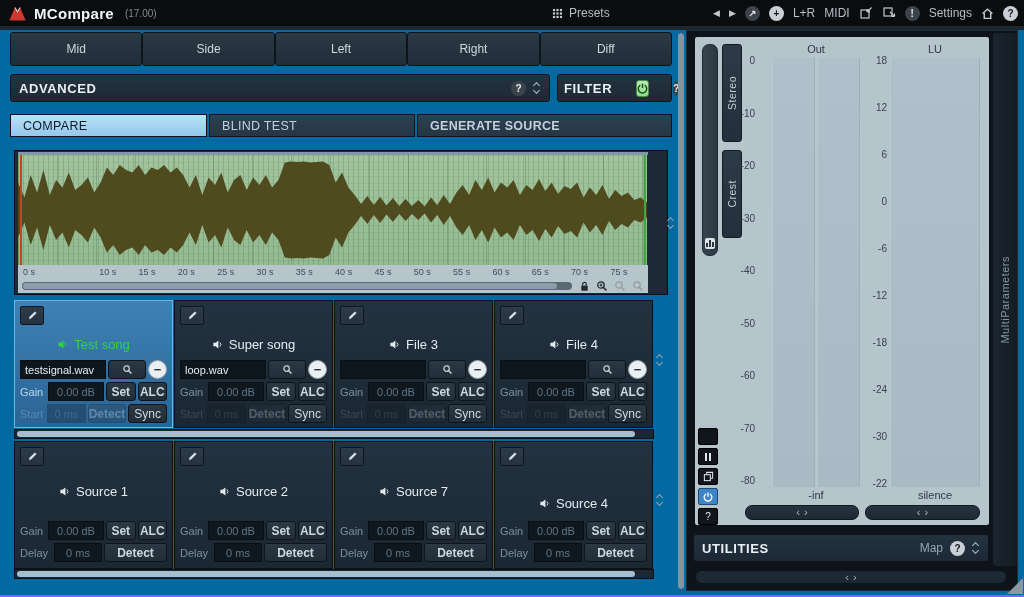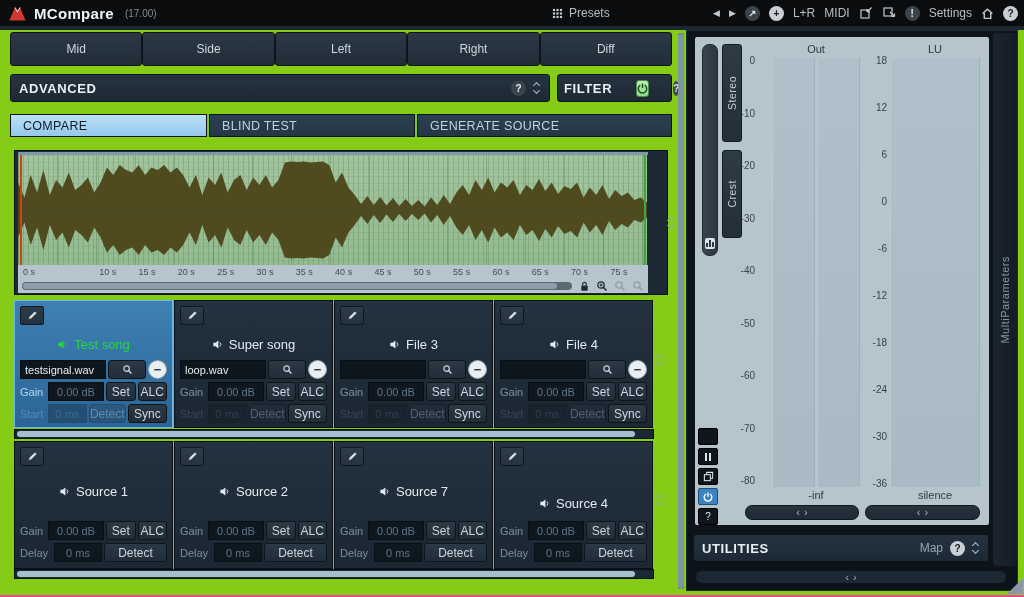--- a/index.html
+++ b/index.html
@@ -1,17 +1,17 @@
 <!DOCTYPE html>
 <html><head>
 <meta charset="utf-8">
 <style>
   html,body{margin:0;padding:0;background:#000;}
   *{box-sizing:border-box;font-family:"Liberation Sans",sans-serif;}
-  .app{position:relative;width:1024px;height:597px;background:#84cc16;overflow:hidden;border-bottom:2px solid #ec4899;}
+  .app{position:relative;width:1024px;height:597px;background:#0369a1;overflow:hidden;border-bottom:2px solid #8b5cf6;}
 
   
   .topbar{position:absolute;left:0;top:0;width:1024px;height:26px;background:#0a0c0e;display:flex;align-items:center;}
   .topbar-accent{position:absolute;left:0;top:26px;width:1024px;height:4px;background:#1d2731;}
   .brand{display:flex;align-items:center;gap:7px;padding-left:8px;}
   .app-title{color:#f2f5f7;font-size:15px;font-weight:bold;letter-spacing:.3px;}
   .app-version{color:#848b92;font-size:10px;margin-left:4px;}
   .presets-group{position:absolute;left:552px;top:0;height:26px;display:flex;align-items:center;gap:6px;color:#b6bec5;font-size:12px;}
   .tb-right{position:absolute;right:6px;top:0;height:26px;display:flex;align-items:center;gap:9px;color:#b6bec5;font-size:12px;}
   .tb-txt{color:#b6bec5;font-size:12px;}
@@ -70,21 +70,21 @@
   .slot-title{height:26px;margin-top:26px;display:flex;align-items:center;justify-content:center;gap:6px;color:#e4ebf0;font-size:13px;}
   .slot.selected .slot-title{color:#2bd63f;}
   .slot-row{display:flex;gap:2px;height:19px;margin-top:3px;align-items:stretch;}
   .file-field{flex:1;background:#0e161d;border:1px solid #0a0f14;color:#e6edf2;font-size:11px;display:flex;align-items:center;padding:0 4px;overflow:hidden;white-space:nowrap;}
   .mag-btn{width:38px;}
   .minus-btn{width:19px;height:19px;border-radius:50%;background:#e9eef1;border:1px solid #9aa6ad;color:#26343f;font-size:13px;font-weight:bold;display:flex;align-items:center;justify-content:center;line-height:1;}
   .lbl{color:#7b909e;font-size:11px;display:flex;align-items:center;}
   .slot.selected .lbl{color:#b9d7ec;}
   .val-field{background:#10181f;border:1px solid #0a0f14;color:#5d7486;font-size:11px;display:flex;align-items:center;justify-content:center;}
   .dimrow{opacity:.3;}
-  .w26{width:26px;} .w30{width:32px;} .w56{width:56px;} .w40{width:40px;} .w48{width:48px;} .f1{flex:1;}
+  .w26{width:26px;} .w30{width:32px;} .w56{width:56px;} .w40{width:40px;} .w48{width:48px;} .f1{flex:1;font-weight:bold;}
   .hscroll{position:absolute;left:14px;width:640px;height:10px;background:#1b2834;border:1px solid #0c1117;}
   .hscroll .thumb{position:absolute;left:2px;top:1px;height:6px;background:#a5bfcf;border-radius:3px;}
   .side-chev{position:absolute;left:656px;color:#93a5b1;}
   .vscroll-main{position:absolute;left:678px;top:33px;width:6px;height:556px;background:#141b22;border-radius:3px;}
   .vscroll-main .thumb{position:absolute;left:0;top:0;width:6px;height:100%;background:#7e95a4;border-radius:3px;}
 
   
   .right-panel{position:absolute;left:686px;top:30px;width:332px;height:561px;background:#0d1319;border:1px solid #1f2c38;}
   .meter-area{position:absolute;left:8px;top:6px;width:294px;height:488px;background:#b6c4cc;border-radius:2px;}
   .vslider{position:absolute;left:7px;top:7px;width:16px;height:212px;background:linear-gradient(90deg,#38454f,#2b3741);border-radius:7px;border:1px solid #202a32;}
@@ -583,21 +583,21 @@
       <div class="scale" id="lu-scale" style="left:146px;width:46px;">
           <div class="scale-lbl" style="top: 18px;">18</div>
           <div class="scale-lbl" style="top: 65px;">12</div>
           <div class="scale-lbl" style="top: 112px;">6</div>
           <div class="scale-lbl" style="top: 159px;">0</div>
           <div class="scale-lbl" style="top: 206px;">-6</div>
           <div class="scale-lbl" style="top: 253px;">-12</div>
           <div class="scale-lbl" style="top: 300px;">-18</div>
           <div class="scale-lbl" style="top: 347px;">-24</div>
           <div class="scale-lbl" style="top: 394px;">-30</div>
-          <div class="scale-lbl" style="top: 441px;">-36</div>
+          <div class="scale-lbl" style="top: 441px;">-22</div>
         </div>
       <div class="meter-bars" style="left:195px;width:90px;">
           <div class="bar"></div>
         </div>
 
       <div class="meter-bottom" style="left:77px;width:88px;">-inf</div>
       <div class="meter-bottom" style="left:195px;width:90px;">silence</div>
 
       <div class="lr-btn" style="left:50px;top:468px;width:114px;">
           <span class="arrL"></span>

